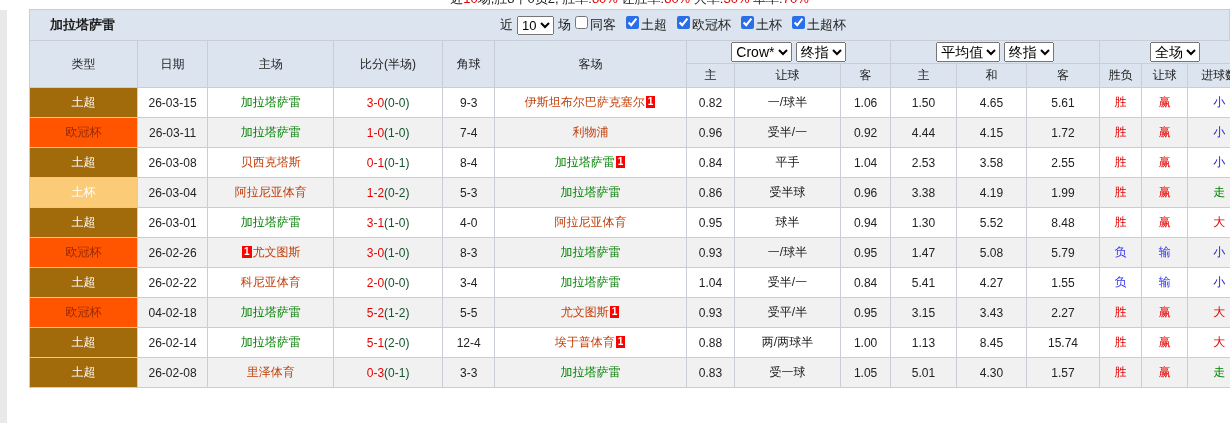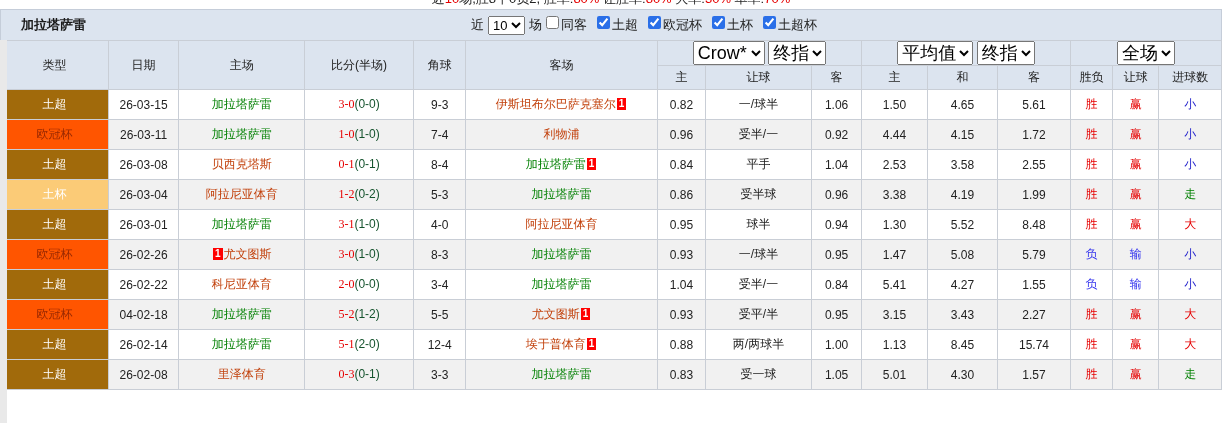--- a/index.html
+++ b/index.html
@@ -3,21 +3,21 @@
 <meta charset="utf-8">
 <style>
   * { box-sizing: border-box; margin: 0; padding: 0; }
   body {
     font-family: "Liberation Sans", "DejaVu Sans", sans-serif;
     background: #fff;
     width: 1230px;
   }
   .page { position: relative; width: 1230px; height: 423px; background: #fff; overflow: hidden; }
   .left-rail { position: absolute; left: 0; top: 10px; width: 7px; bottom: 0; background: #e9e9e9; }
-  .content { margin-left: 0; width: 1222px; }
+  .content { margin-left: 8px; width: 1222px; padding-left: 21px; }
 
   
   .top-sliver { height: 9px; overflow: hidden; text-align: center; }
   .sliver-inner { margin-top: -10px; font-size: 13px; line-height: 18px; white-space: nowrap; color: #222; }
 
   
   .title-bar {
     position: relative; height: 31px; background: var(--header-bg);
     border: 1px solid #c5cdd9; border-bottom: none;
     display: flex; align-items: center;
@@ -26,32 +26,32 @@
   .filters { position: absolute; left: 470px; top: 0; height: 100%; display: flex; align-items: center; font-size: 13px; color: #222; }
   .filters select { margin: 0 4px; font-size: 13px; }
   .filters label { margin-right: 6px; display: inline-flex; }
   .filters input[type=checkbox] { accent-color: #2a6fe8; width: 13px; height: 13px; margin: 0 2px 0 4px; }
 
   table { border-collapse: collapse; table-layout: fixed; width: 1222px; font-size: 12px; }
   th, td { border: 1px solid #c9ced6; text-align: center; overflow: hidden; white-space: nowrap; }
   thead th { background: var(--header-bg); font-weight: normal; color: #222; }
   .hrow1 th { height: 23px; }
   .hrow2 th { height: 24px; }
-  .hrow1 select, .hrow2 select { font-size: 18px; }
+  .hrow1 select, .hrow2 select { font-size: 14px; }
   tbody td { height: 30px; color: #222; background: #fff; }
   tr.alt td { background: var(--row-alt-bg); }
 
   .lg { color: #fff; }
   .lg-tuchao { background: var(--league-tuchao-bg) !important; color: #fff; }
   .lg-tubei  { background: var(--league-tubei-bg) !important;  color: #fff; }
   .lg-ouguan { background: var(--league-ouguan-bg) !important; color: var(--league-ouguan-text); }
 
   .team { color: #c2410c; text-decoration: none; cursor: pointer; }
   .team.self { color: var(--team-link); }
-  .ft { color: var(--score-red); font-family: Liberation Serif, serif; }
+  .ft { color: var(--score-red); }
   .ht { color: #14532d; }
   .badge1 {
     display: inline-block; background: var(--badge-bg); color: #fff;
     font-size: 10px; font-weight: bold; line-height: 12px; padding: 0 2px;
     margin: 0 1px; vertical-align: 1px;
   }
   .r-win   { color: var(--result-win); }
   .r-lose  { color: var(--result-lose); }
   .r-big   { color: var(--goals-big); }
   .r-small { color: var(--goals-small); }

